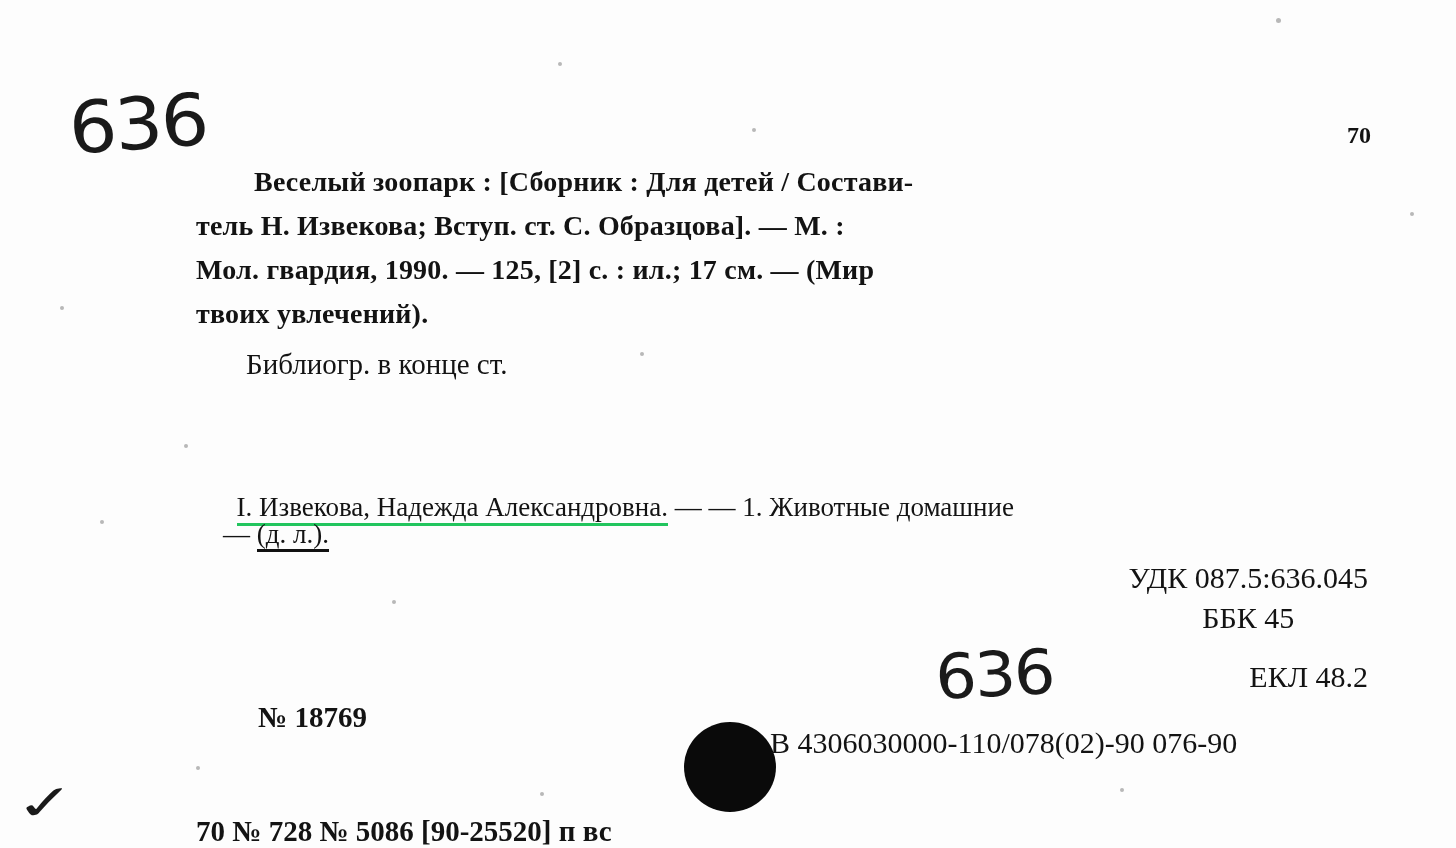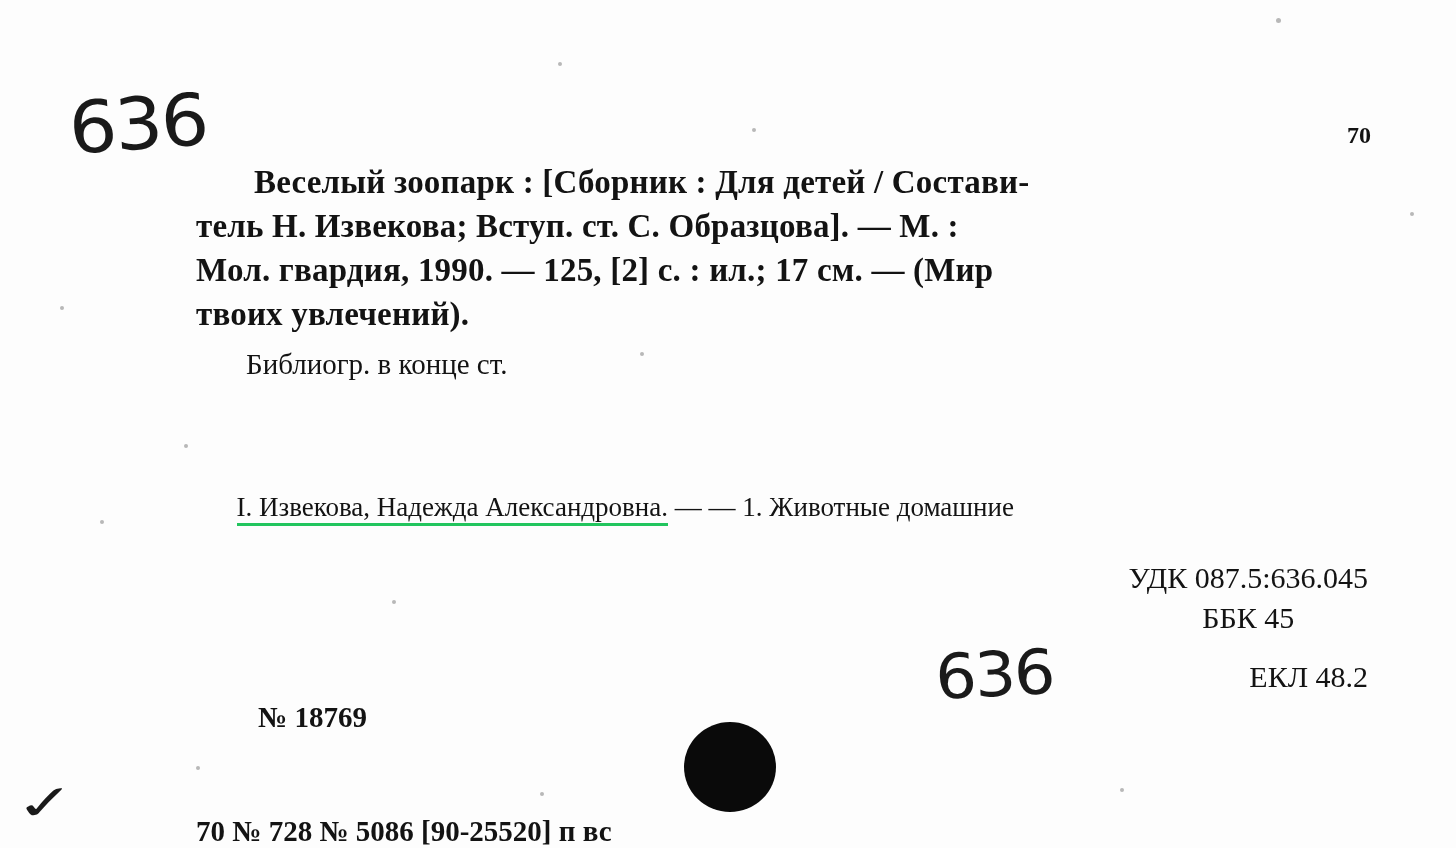--- a/index.html
+++ b/index.html
@@ -63,21 +63,21 @@
     font-size: 24px;
     font-weight: bold;
   }
 
   
   #main-entry {
     position: absolute;
     left: 196px;
     top: 160px;
     width: 1200px;
-    font-size: 33px;
+    font-size: 28px;
     line-height: 44px;
     font-weight: bold;
     letter-spacing: 0.2px;
   }
   #main-entry .line {
     white-space: pre;
   }
   #main-entry .line.first {
     text-indent: 58px;
   }
@@ -209,34 +209,38 @@
   <div id="notes">
     <div class="note-line">Библиогр. в конце ст.</div>
   </div>
 
   <div id="tracings">
     <div class="t-line">
       <span class="underline">I. Извекова, Надежда Александровна.</span><span> — — 1. Животные домашние</span>
     </div>
   </div>
 
+  <div id="trace-line2">
+    <span>— </span><span class="underline-sub">(д. л.).</span>
+  </div>
 
   <div id="classification">
     <div>УДК 087.5:636.045</div>
     <div>ББК 45</div>
   </div>
 
   <div id="control-numbers">
     <div class="cn-indent">№ 18769</div>
     <div class="cn-wide">70 № 728 № 5086 [90-25520] п вс</div>
     
   </div>
 
   <div class="handwritten" id="hw-bottom">636</div>
 
   <div id="ekl">ЕКЛ 48.2</div>
 
   <div id="ink-blot"></div>
 
+  <div id="imprint">В 4306030000-110/078(02)-90 076-90</div>
 
   <div id="hw-check">✓</div>
 
 </div>
 
 </body></html>

